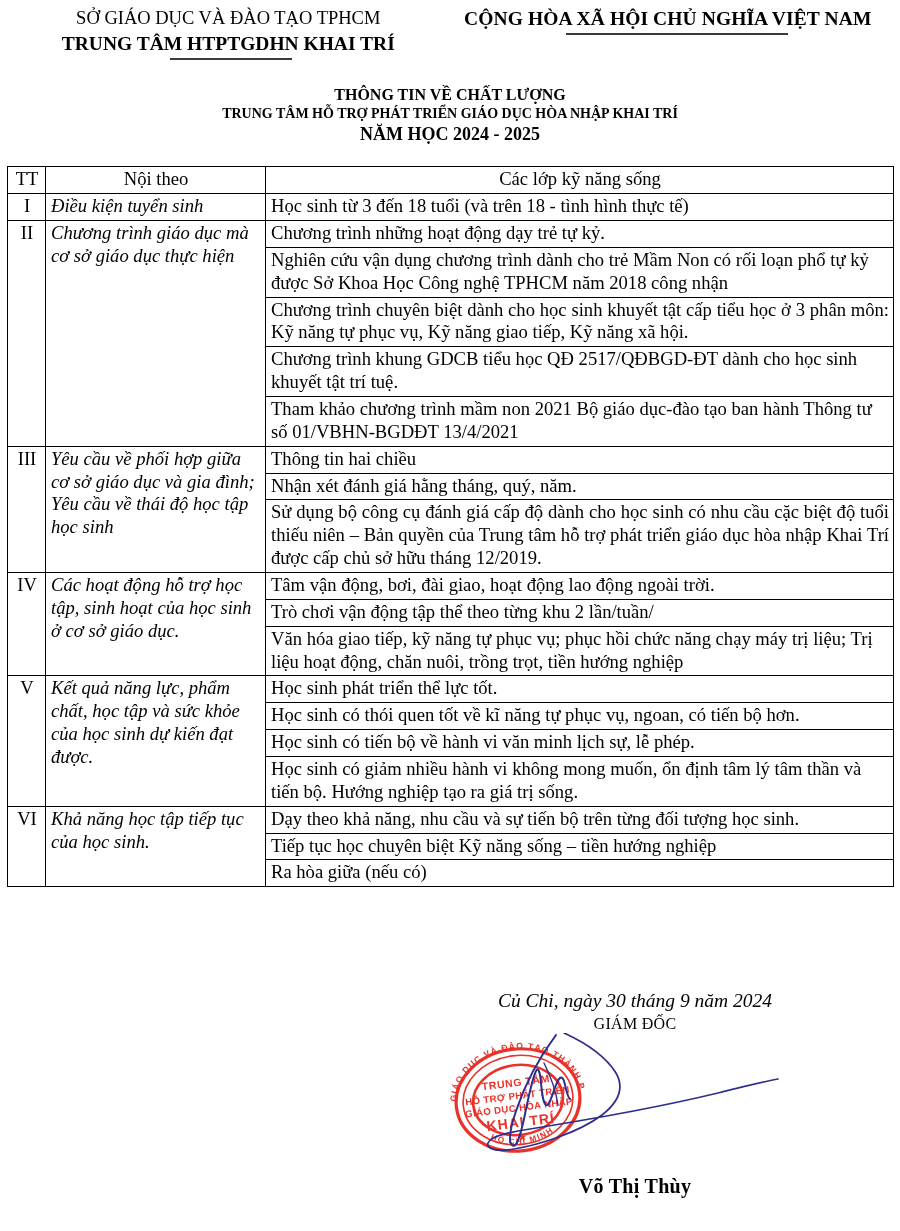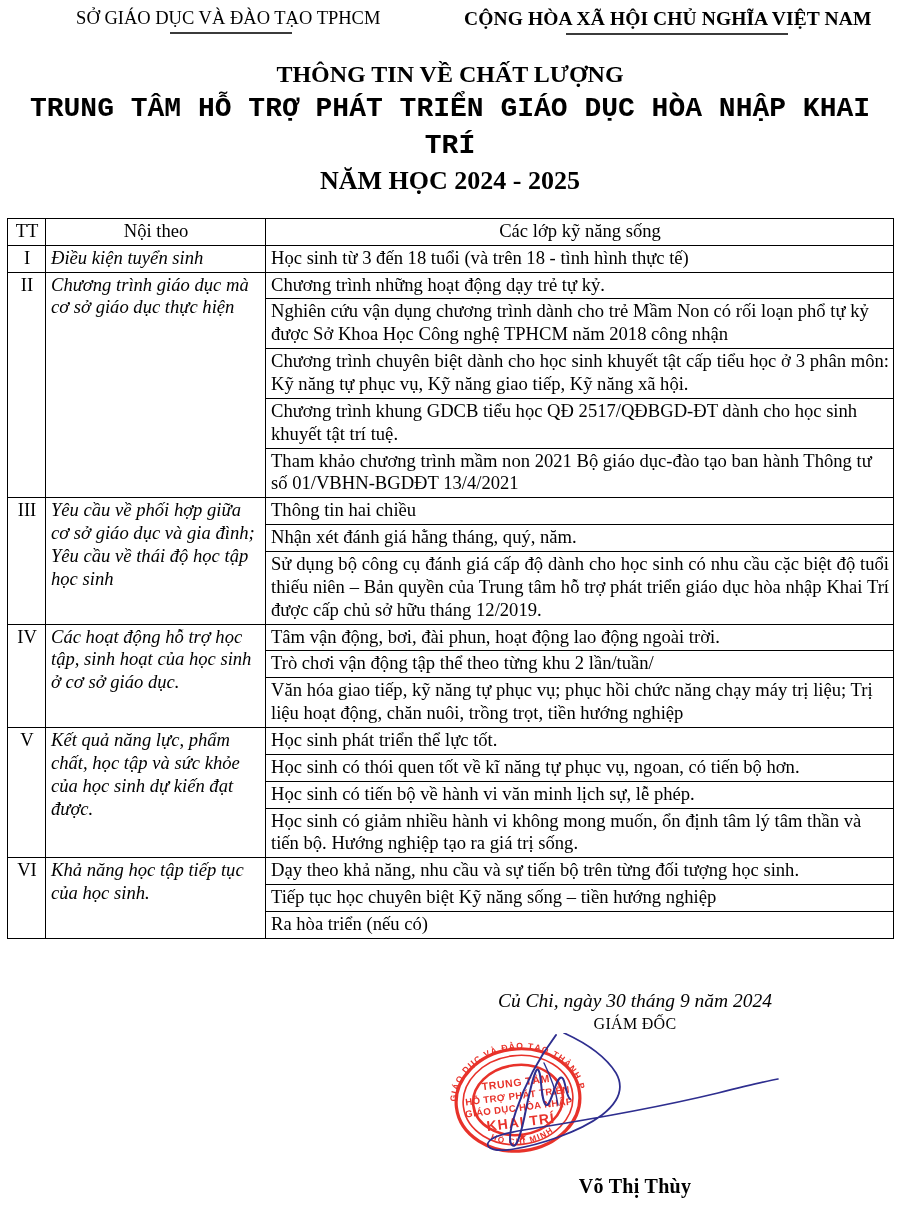--- a/index.html
+++ b/index.html
@@ -64,23 +64,23 @@
 
   
   .doc-title {
     text-align: center;
     margin-top: 24px;
   }
   .doc-title div {
     font-weight: bold;
     line-height: 1.32;
   }
-  .dt1 { font-size: 24px; text-align: center; }
-  .dt2 { font-size: 28px; font-family: Liberation Mono, monospace; }
-  .dt3 { font-size: 26px; }
+  .dt1 { font-size: 16px; text-align: center; }
+  .dt2 { font-size: 14px; }
+  .dt3 { font-size: 18px; }
 
   
   .tbl-wrap {
     margin: 19px auto 0 auto;
     width: 886px;
   }
   table.info {
     border-collapse: collapse;
     width: 886px;
     table-layout: fixed;
@@ -163,20 +163,21 @@
     margin-top: -4px;
     letter-spacing: 0.3px;
   }
 </style>
 </head>
 <body>
 
 <div class="letterhead">
   <div class="lh-left">
     <div class="lh-line1">SỞ GIÁO DỤC VÀ ĐÀO TẠO TPHCM</div>
+    <div class="lh-line2">TRUNG TÂM HTPTGDHN KHAI TRÍ</div>
     <div class="rule-wrap">
       <div class="rule rule-left"></div>
     </div>
   </div>
   <div class="lh-right">
     <div class="lh-line1">CỘNG HÒA XÃ HỘI CHỦ NGHĨA VIỆT NAM</div>
     <div class="rule-wrap">
       <div class="rule rule-right"></div>
     </div>
   </div>
@@ -234,21 +235,21 @@
       <tr>
         <td>Nhận xét đánh giá hằng tháng, quý, năm.</td>
       </tr>
       <tr>
         <td class="just two-line">Sử dụng bộ công cụ đánh giá cấp độ dành cho học sinh có nhu cầu cặc biệt độ tuổi thiếu niên – Bản quyền của Trung tâm hỗ trợ phát triển giáo dục hòa nhập Khai Trí được cấp chủ sở hữu tháng 12/2019.</td>
       </tr>
 
       <tr>
         <td class="tt-cell" rowspan="3">IV</td>
         <td class="nd-cell" rowspan="3">Các hoạt động hỗ trợ học tập,  sinh hoạt của học sinh ở cơ sở giáo dục.</td>
-        <td>Tâm vận động, bơi, đài phun, hoạt động lao động ngoài trời.</td>
+        <td>Tâm vận động, bơi, đài giao, hoạt động lao động ngoài trời.</td>
       </tr>
       <tr>
         <td>Trò chơi vận động tập thể theo từng khu 2 lần/tuần/</td>
       </tr>
       <tr>
         <td class="two-line">Văn hóa giao tiếp, kỹ năng tự phục vụ; phục hồi chức năng chạy máy trị liệu; Trị liệu hoạt động, chăn nuôi, trồng trọt, tiền hướng nghiệp</td>
       </tr>
 
       <tr>
         <td class="tt-cell" rowspan="4">V</td>
@@ -267,21 +268,21 @@
 
       <tr>
         <td class="tt-cell" rowspan="3">VI</td>
         <td class="nd-cell" rowspan="3">Khả năng học tập tiếp tục của học sinh.</td>
         <td>Dạy theo khả năng, nhu cầu và sự tiến bộ trên từng đối tượng học sinh.</td>
       </tr>
       <tr>
         <td>Tiếp tục học chuyên biệt Kỹ năng sống – tiền hướng nghiệp</td>
       </tr>
       <tr>
-        <td>Ra hòa triển (nếu có)</td>
+        <td>Ra hòa giữa (nếu có)</td>
       </tr>
     </tbody>
   </table>
 </div>
 
 <div class="footer">
   <div class="sig-block">
     <div class="place-date">Củ Chi, ngày 30 tháng 9 năm 2024</div>
     <div class="role">GIÁM ĐỐC</div>
 

